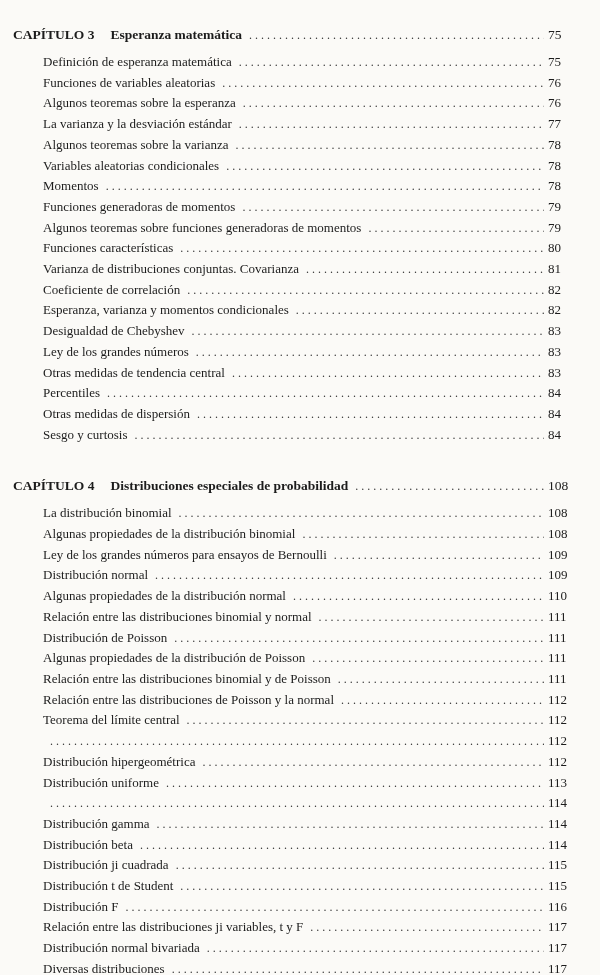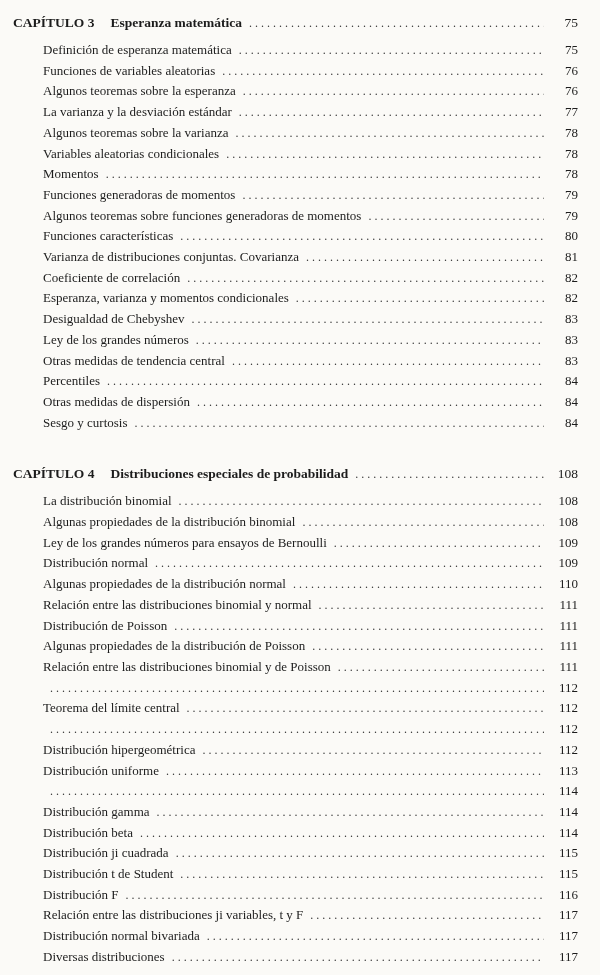--- a/index.html
+++ b/index.html
@@ -8,21 +8,21 @@
     height: 975px;
     background: #fbfaf7;
     font-family: "Liberation Serif", "DejaVu Serif", serif;
     color: #1c1c1c;
     overflow: hidden;
   }
   .page {
     box-sizing: border-box;
     width: 600px;
     height: 975px;
-    padding: 12px 22px 10px 13px;
+    padding: 24px 22px 10px 13px;
   }
   .chapter { margin: 0; }
   .chapter + .chapter { margin-top: 30px; }
   .row {
     display: flex;
     align-items: baseline;
     line-height: 20.7px;
     font-size: 13px;
   }
   .row.heading {
@@ -44,21 +44,21 @@
     font-weight: normal;
   }
   .leader::after {
     content: "..........................................................................................................................................................................................................";
     letter-spacing: 3px;
     font-size: 12px;
   }
   .pagenum {
     flex: 0 0 auto;
     width: 30px;
-    text-align: right;
+    text-align: left;
     font-weight: normal;
     white-space: nowrap;
   }
   .heading .pagenum { font-weight: normal; }
 </style>
 </head>
 <body>
 
 <div class="page" id="toc-root">
   <section class="chapter">
@@ -241,20 +241,21 @@
     <span class="pagenum">111</span>
   </div>
 
   <div class="row entry">
     <span class="entry-title">Relación entre las distribuciones binomial y de Poisson</span>
     <span class="leader"></span>
     <span class="pagenum">111</span>
   </div>
 
   <div class="row entry">
+    <span class="entry-title">Relación entre las distribuciones de Poisson y la normal</span>
     <span class="leader"></span>
     <span class="pagenum">112</span>
   </div>
 
   <div class="row entry">
     <span class="entry-title">Teorema del límite central</span>
     <span class="leader"></span>
     <span class="pagenum">112</span>
   </div>
 

